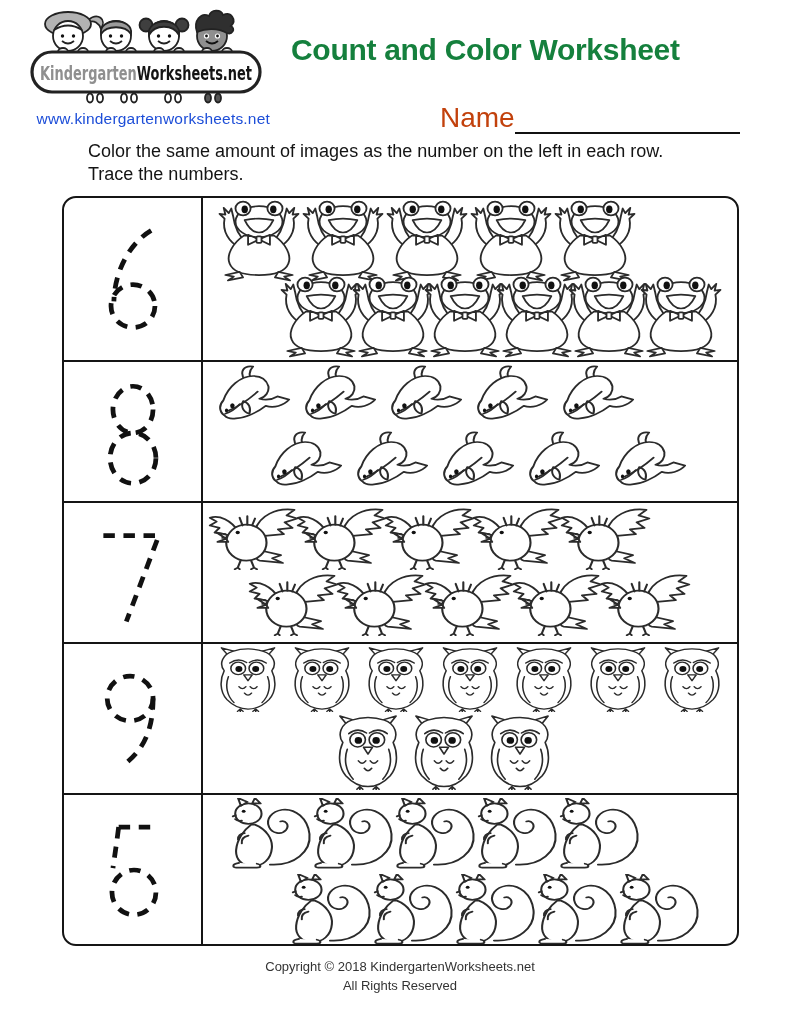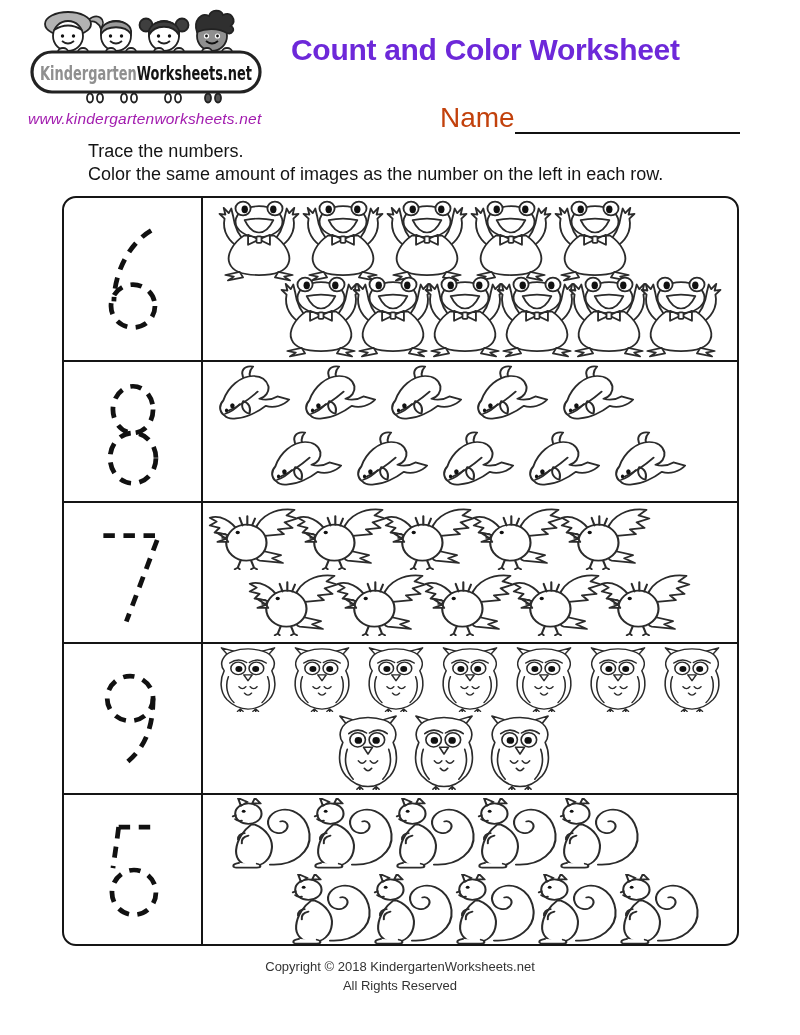--- a/index.html
+++ b/index.html
@@ -1,22 +1,22 @@
 <!DOCTYPE html>
 <html><head>
 <meta charset="utf-8">
 <style>
   html,body{margin:0;padding:0;background:#fff;}
   .page{position:relative;width:740px;height:1035px;background:#fff;overflow:hidden;
         font-family:"Liberation Sans",sans-serif;color:#111;}
   .logo{position:absolute;left:28px;top:8px;}
-  .site-url{position:absolute;left:28px;top:110px;width:242px;text-align:left;
-            font-size:15.5px;letter-spacing:.2px;color:#a21caf;font-style:italic;}
+  .site-url{position:absolute;left:28px;top:110px;width:242px;text-align:right;
+            font-size:15.5px;letter-spacing:.2px;color:#1d4ed8;}
   .title{position:absolute;left:291px;top:33px;margin:0;font-size:30px;font-weight:600;
-         letter-spacing:-.3px;color:#6d28d9;}
+         letter-spacing:-.3px;color:#15803d;}
   .name-row{position:absolute;left:440px;top:102px;display:flex;align-items:flex-start;
             font-size:28px;color:#c2410c;}
   .name-line{display:inline-block;width:228px;height:30px;border-bottom:2.5px solid #111;}
   .instructions{position:absolute;left:88px;top:140px;font-size:18px;line-height:23px;color:#141414;}
   .wtable{position:absolute;left:62px;top:196px;width:677px;height:750px;box-sizing:border-box;
           border:2.2px solid #151515;border-radius:14px;display:flex;flex-direction:column;
           overflow:hidden;background:#fff;}
   .trow{display:flex;}
   .trow:not(:last-child){border-bottom:2px solid #151515;}
   .numcell{width:137px;border-right:2px solid #151515;display:flex;align-items:center;
@@ -185,22 +185,22 @@
   </div>
   <div class="site-url">www.kindergartenworksheets.net</div>
 
   <h1 class="title">Count and Color Worksheet</h1>
   <div class="name-row">
     <span>Name</span>
     <span class="name-line"></span>
   </div>
 
   <div class="instructions">
+    <div>Color the same amount of images as the number on the left in each row.</div>
     <div>Trace the numbers.</div>
-    <div>Color the same amount of images as the number on the left in each row.</div>
   </div>
 
   <div class="wtable">
       <div class="trow" style="height: 162px;">
         <div class="numcell">
           <svg width="86" height="112">
             <use href="#digit-6"></use>
           </svg>
         </div>
         <div class="animcell">

